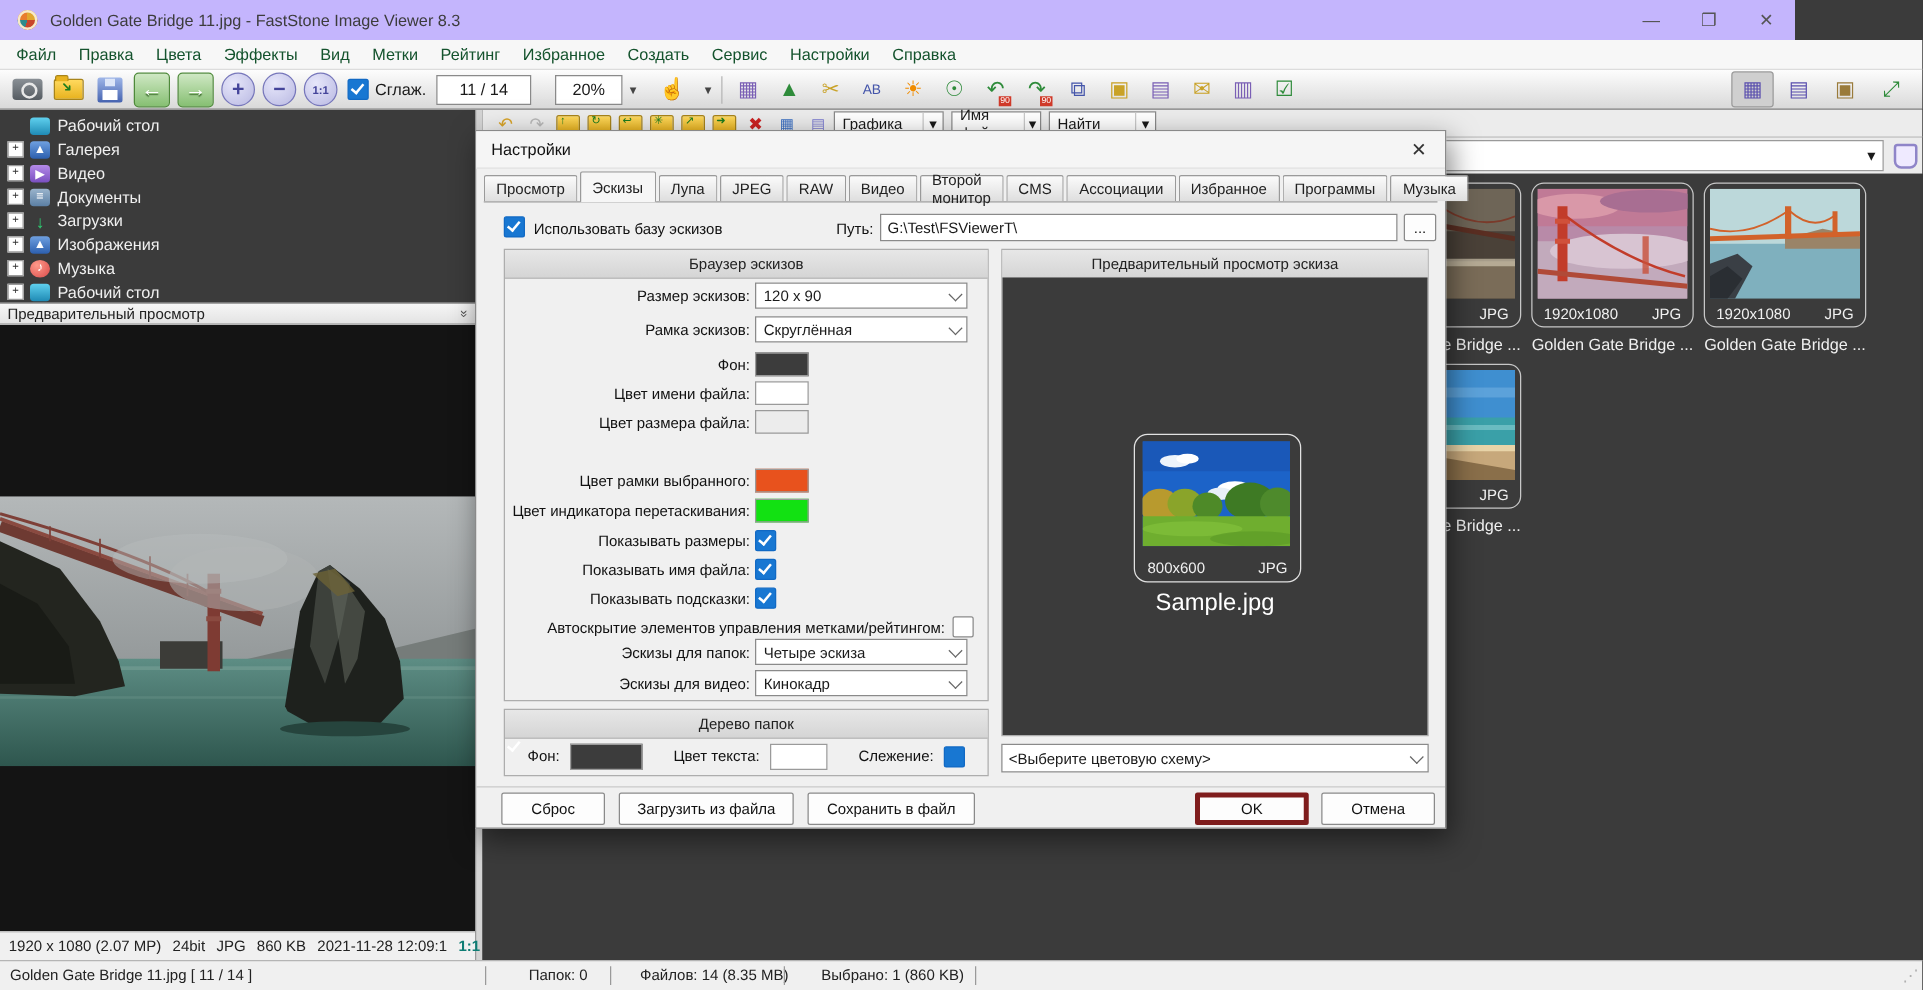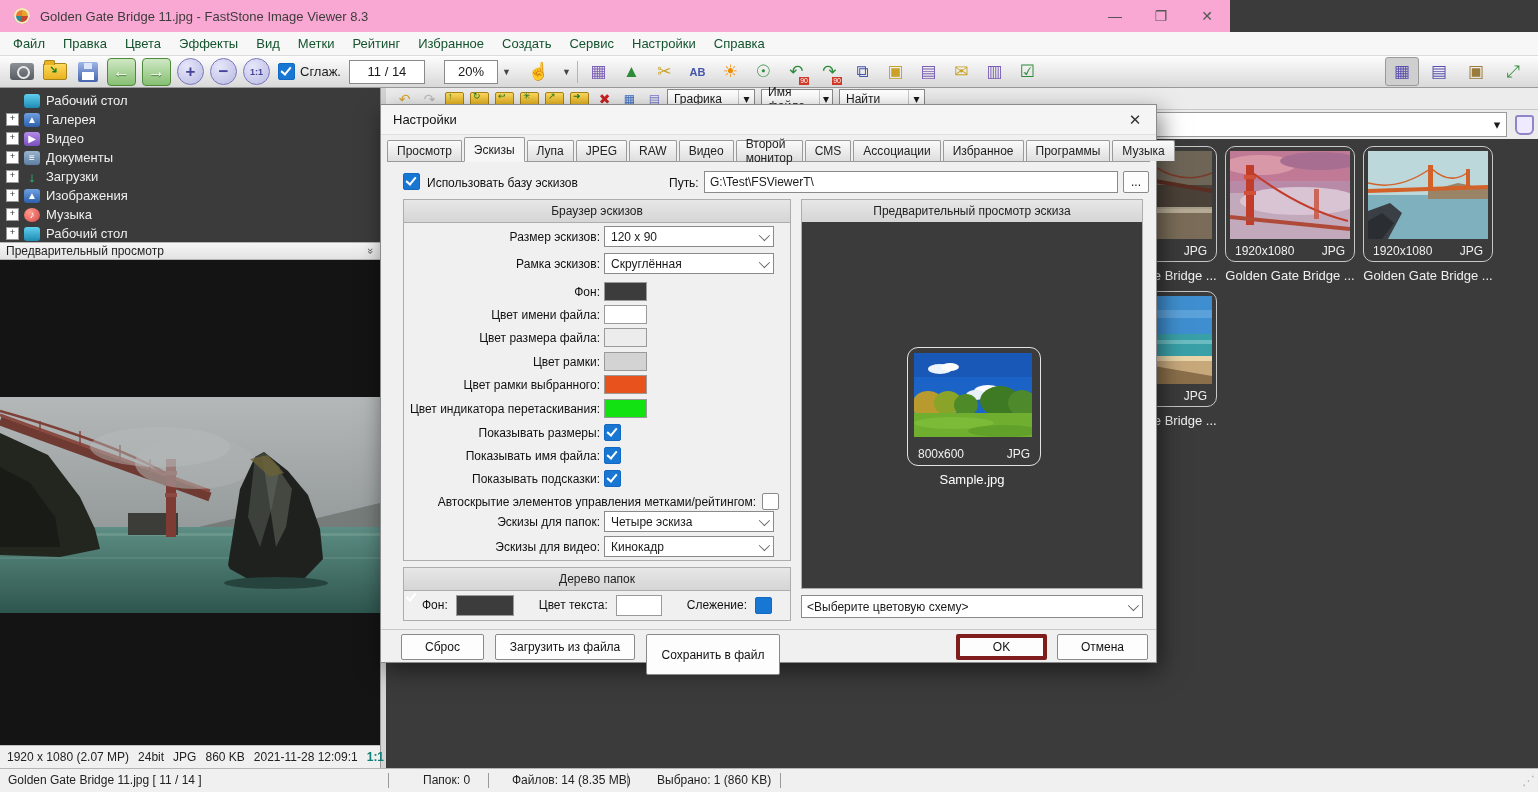--- a/index.html
+++ b/index.html
@@ -1,20 +1,20 @@
 <!DOCTYPE html>
 <html><head>
 <meta charset="utf-8">
 <style>
   html,body{margin:0;padding:0}
   body{width:1538px;height:792px;overflow:hidden;position:relative;
        font-family:"Liberation Sans",sans-serif;background:#3b3b3b;color:#1a1a1a;font-size:13px;}
   .abs{position:absolute}
   
-  .titlebar{left:0;top:0;width:1230px;height:32px;background:#f9a8d4;border-bottom:1px solid #e3e3e3;display:flex;align-items:center}
+  .titlebar{left:0;top:0;width:1436px;height:32px;background:#c4b5fd;border-bottom:1px solid #e3e3e3;display:flex;align-items:center}
   .appicon{width:16px;height:16px;margin:0 10px 0 14px;border-radius:50%;
      background:conic-gradient(#e0a62e 0 25%,#c8452c 25% 55%,#2e8b8b 55% 75%,#e87c2e 75%);box-shadow:inset 0 0 0 2px #f7e9c8}
   .wtitle{color:#3c3c3c;font-size:13px}
   .wctrls{margin-left:auto;display:flex;align-items:center;height:32px}
   .wbtn{width:46px;height:32px;display:flex;align-items:center;justify-content:center;color:#555;font-size:14px}
   
   .menubar{left:0;top:32px;width:1538px;height:24px;background:#f7f7f7;border-bottom:1px solid #dcdcdc;display:flex;align-items:center;padding-left:4px;box-sizing:border-box}
   .mitem{padding:0 9px;height:24px;display:flex;align-items:center;color:#14532d}
   
   .toolbar{left:0;top:56px;width:1538px;height:32px;background:linear-gradient(#fdfdfd,#e9e9e9 55%,#d9d9d9);border-bottom:1px solid #9a9a9a;display:flex;align-items:center;padding-left:8px;box-sizing:border-box}
@@ -111,21 +111,21 @@
   .combo{position:absolute;left:200px;width:170px;height:21px;background:#fff;border:1px solid #8a8a8a;display:flex;align-items:center;font-size:12px;padding-left:6px;box-sizing:border-box}
   .chev{margin-left:auto;margin-right:6px;width:7px;height:7px;border-right:1.6px solid #666;border-bottom:1.6px solid #666;transform:rotate(45deg) translateY(-2px);flex:none}
   .swatch{position:absolute;left:200px;width:43px;height:19px;border:1px solid #9a9a9a;box-sizing:border-box}
   .gcb{position:absolute;left:200px}
   .sw-dark{background:#3c3c3c}.sw-white{background:#fff}.sw-lgray{background:#ececec}.sw-gray{background:#d3d3d3}
   .sw-orange{background:#e8521d}.sw-green{background:#12e112}
   .pbody{position:absolute;left:0;top:22px;right:0;bottom:0;background:#3b3b3b}
   .scard{position:absolute;left:105px;top:125px;width:132px;height:117px;border:1px solid #e2e2e2;border-radius:11px}
   .scard svg{position:absolute;left:6px;top:5px}
   .sinfo{position:absolute;left:0;bottom:4px;width:100%;display:flex;justify-content:space-between;padding:0 10px;box-sizing:border-box;color:#f0f0f0;font-size:12px}
-  .sname{position:absolute;left:0;top:250px;width:100%;text-align:center;color:#fff;font-size:13px}
+  .sname{position:absolute;left:0;top:250px;width:100%;text-align:center;color:#fff;font-size:19px}
   .btnrow-sep{position:absolute;left:0;top:524px;width:100%;border-top:1px solid #c9c9c9}
   .okbtn{border:4px solid #7f1d1d}
 </style>
 </head>
 <body>
 
 <div class="abs titlebar">
   <div class="appicon"></div>
   <span class="wtitle">Golden Gate Bridge 11.jpg  -  FastStone Image Viewer 8.3</span>
   <div class="wctrls">
@@ -191,21 +191,21 @@
   <div class="tsep"></div>
   <div class="ti glyph-purple">
       <span>▦</span>
     </div>
   <div class="ti glyph-green">
       <span>▲</span>
     </div>
   <div class="ti glyph-gold">
       <span>✂</span>
     </div>
-  <div class="ti glyph-blue" style="font-size:11px;font-weight:bold">
+  <div class="ti glyph-blue" style="font-size:11px;font-weight:normal">
       <span>AB</span>
     </div>
   <div class="ti glyph-orange">
       <span>☀</span>
     </div>
   <div class="ti glyph-green">
       <span>☉</span>
     </div>
   <div class="ti glyph-green rot">
       <span>↶</span>
@@ -544,24 +544,20 @@
       <div class="swatch sw-dark"></div>
     </div>
     <div class="grow" style="top:104px;left:0;right:0">
       <span class="glab">Цвет имени файла:</span>
       <div class="swatch sw-white"></div>
     </div>
     <div class="grow" style="top:127px;left:0;right:0">
       <span class="glab">Цвет размера файла:</span>
       <div class="swatch sw-lgray"></div>
     </div>
-    <div class="grow" style="top:151px;left:0;right:0">
-      <span class="glab">Цвет рамки:</span>
-      <div class="swatch sw-gray"></div>
-    </div>
     <div class="grow" style="top:174px;left:0;right:0">
       <span class="glab">Цвет рамки выбранного:</span>
       <div class="swatch sw-orange"></div>
     </div>
     <div class="grow" style="top:222px;left:0;right:0">
       <span class="glab">Показывать размеры:</span>
       <div class="cb gcb"></div>
     </div>
     <div class="grow" style="top:198px;left:0;right:0">
       <span class="glab">Цвет индикатора перетаскивания:</span>
@@ -644,16 +640,16 @@
 
   <div class="dinput abs" style="left:420px;top:490px;width:342px;height:23px;font-size:12px">
     <span>&lt;Выберите цветовую схему&gt;</span>
     <span class="chev"></span>
   </div>
 
   <div class="btnrow-sep"></div>
 
   <div class="dbtn abs" style="left:20px;top:529px;width:83px;height:26px">Сброс</div>
   <div class="dbtn abs" style="left:114px;top:529px;width:140px;height:26px">Загрузить из файла</div>
-  <div class="dbtn abs" style="left:265px;top:529px;width:134px;height:41px">Сохранить в файл</div>
+  <div class="dbtn abs" style="left:265px;top:529px;width:134px;height:26px">Сохранить в файл</div>
   <div class="dbtn okbtn abs" style="left:575px;top:529px;width:91px;height:26px">OK</div>
   <div class="dbtn abs" style="left:676px;top:529px;width:91px;height:26px">Отмена</div>
 </div>
 
 </body></html>

